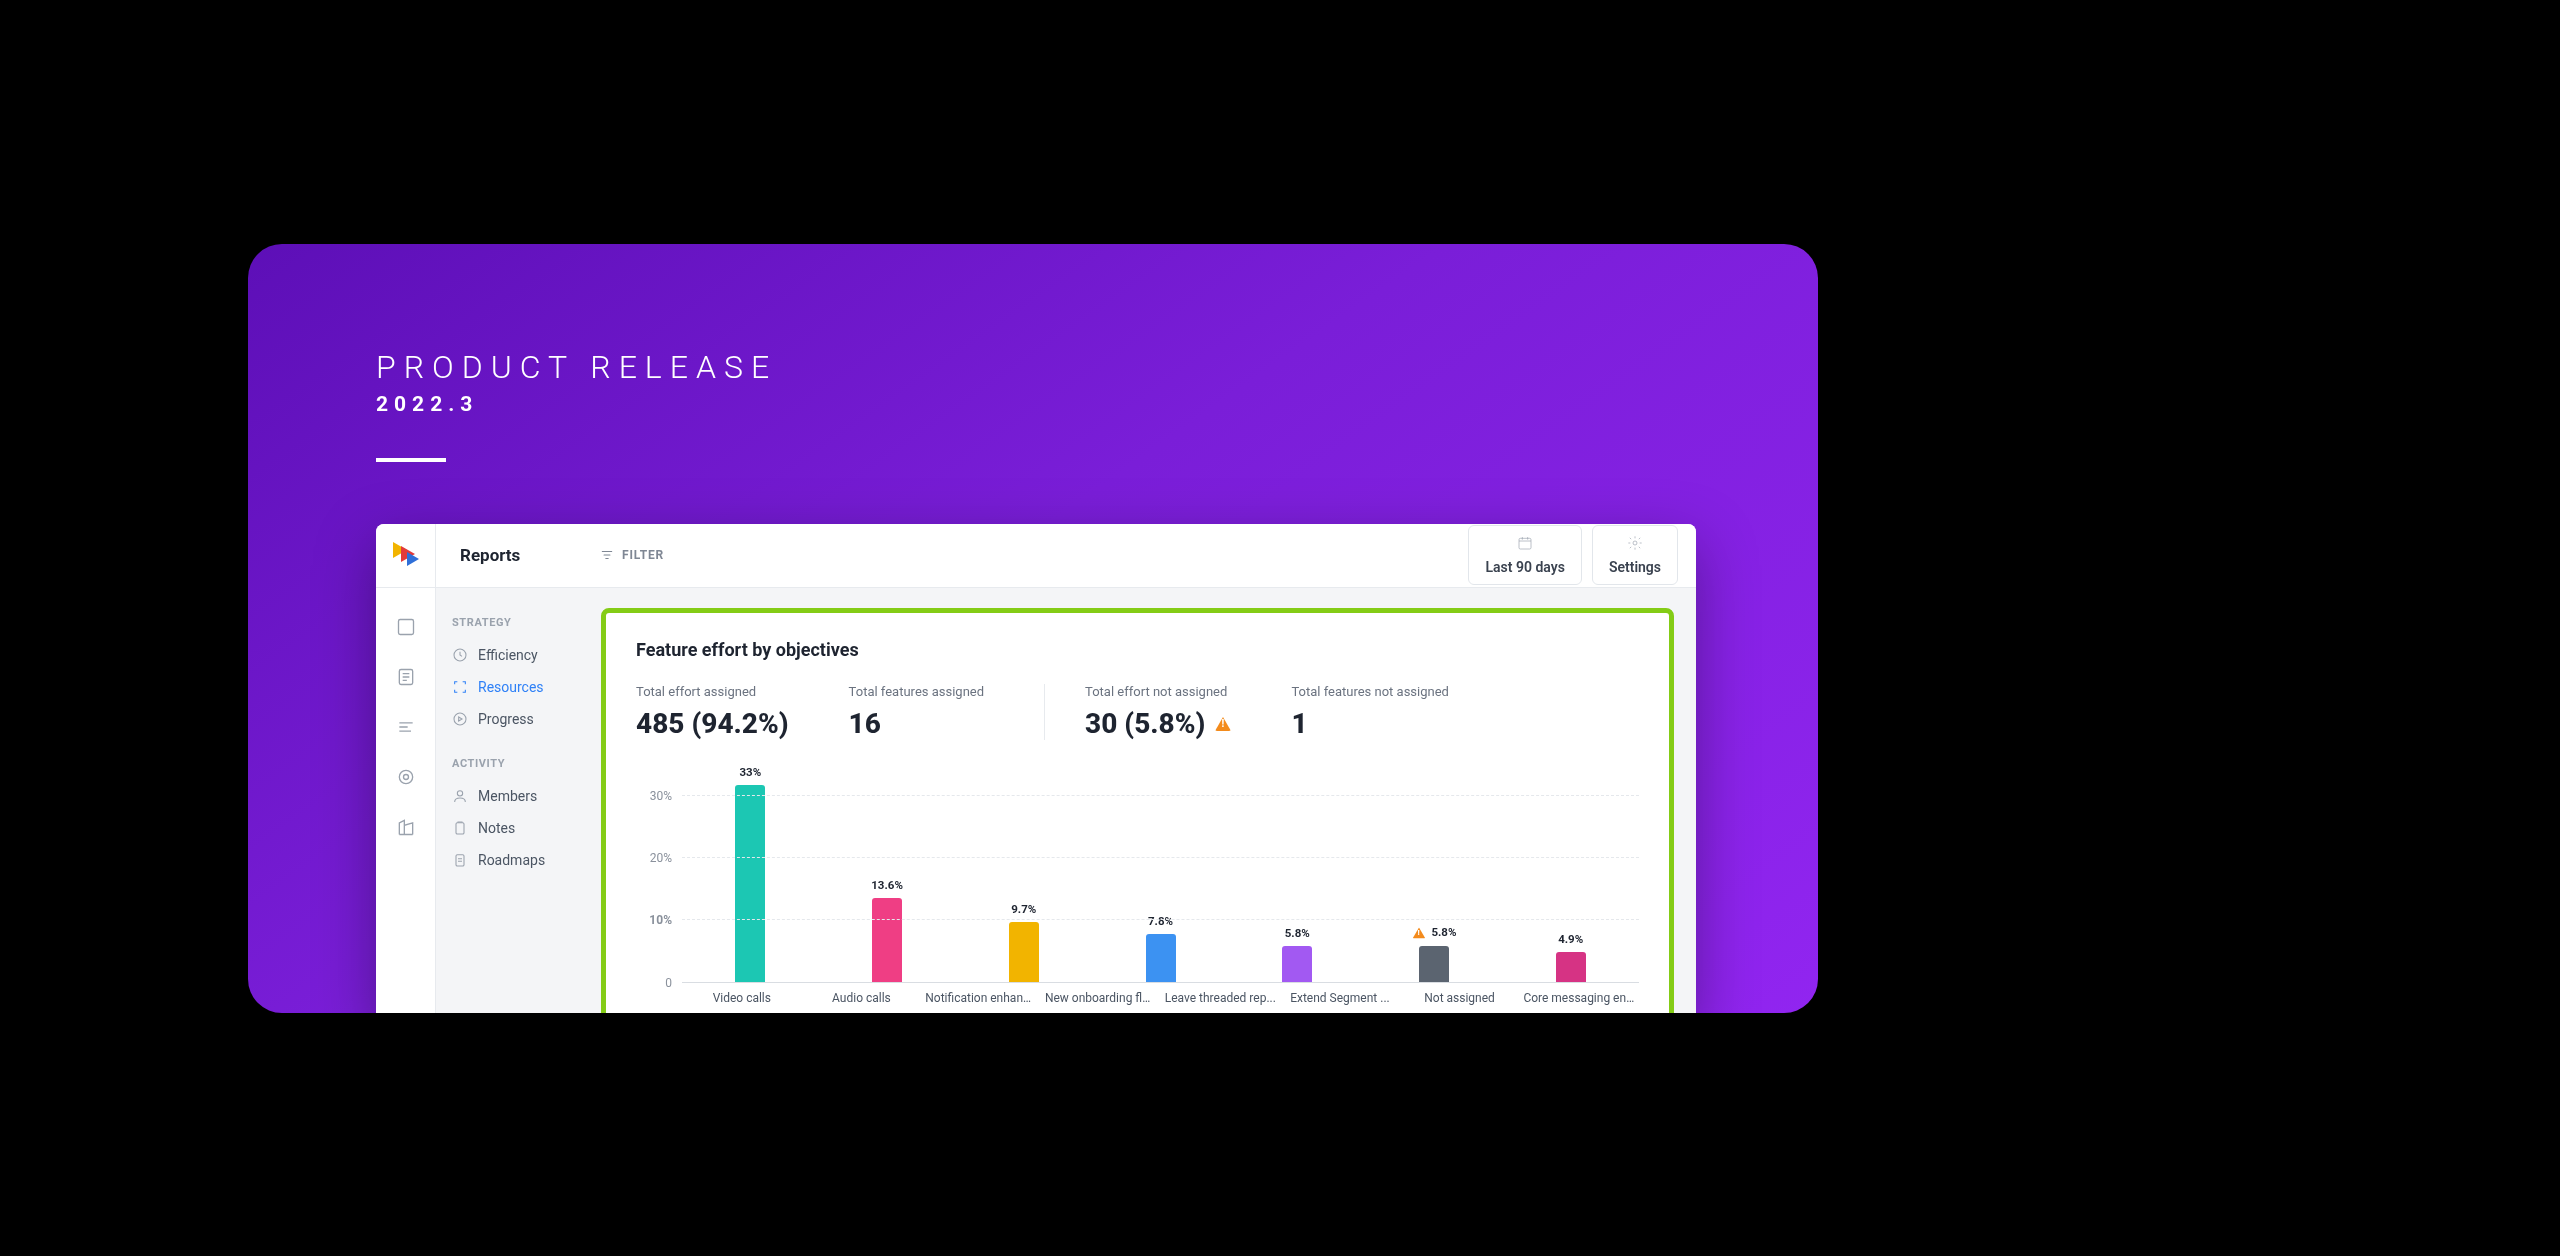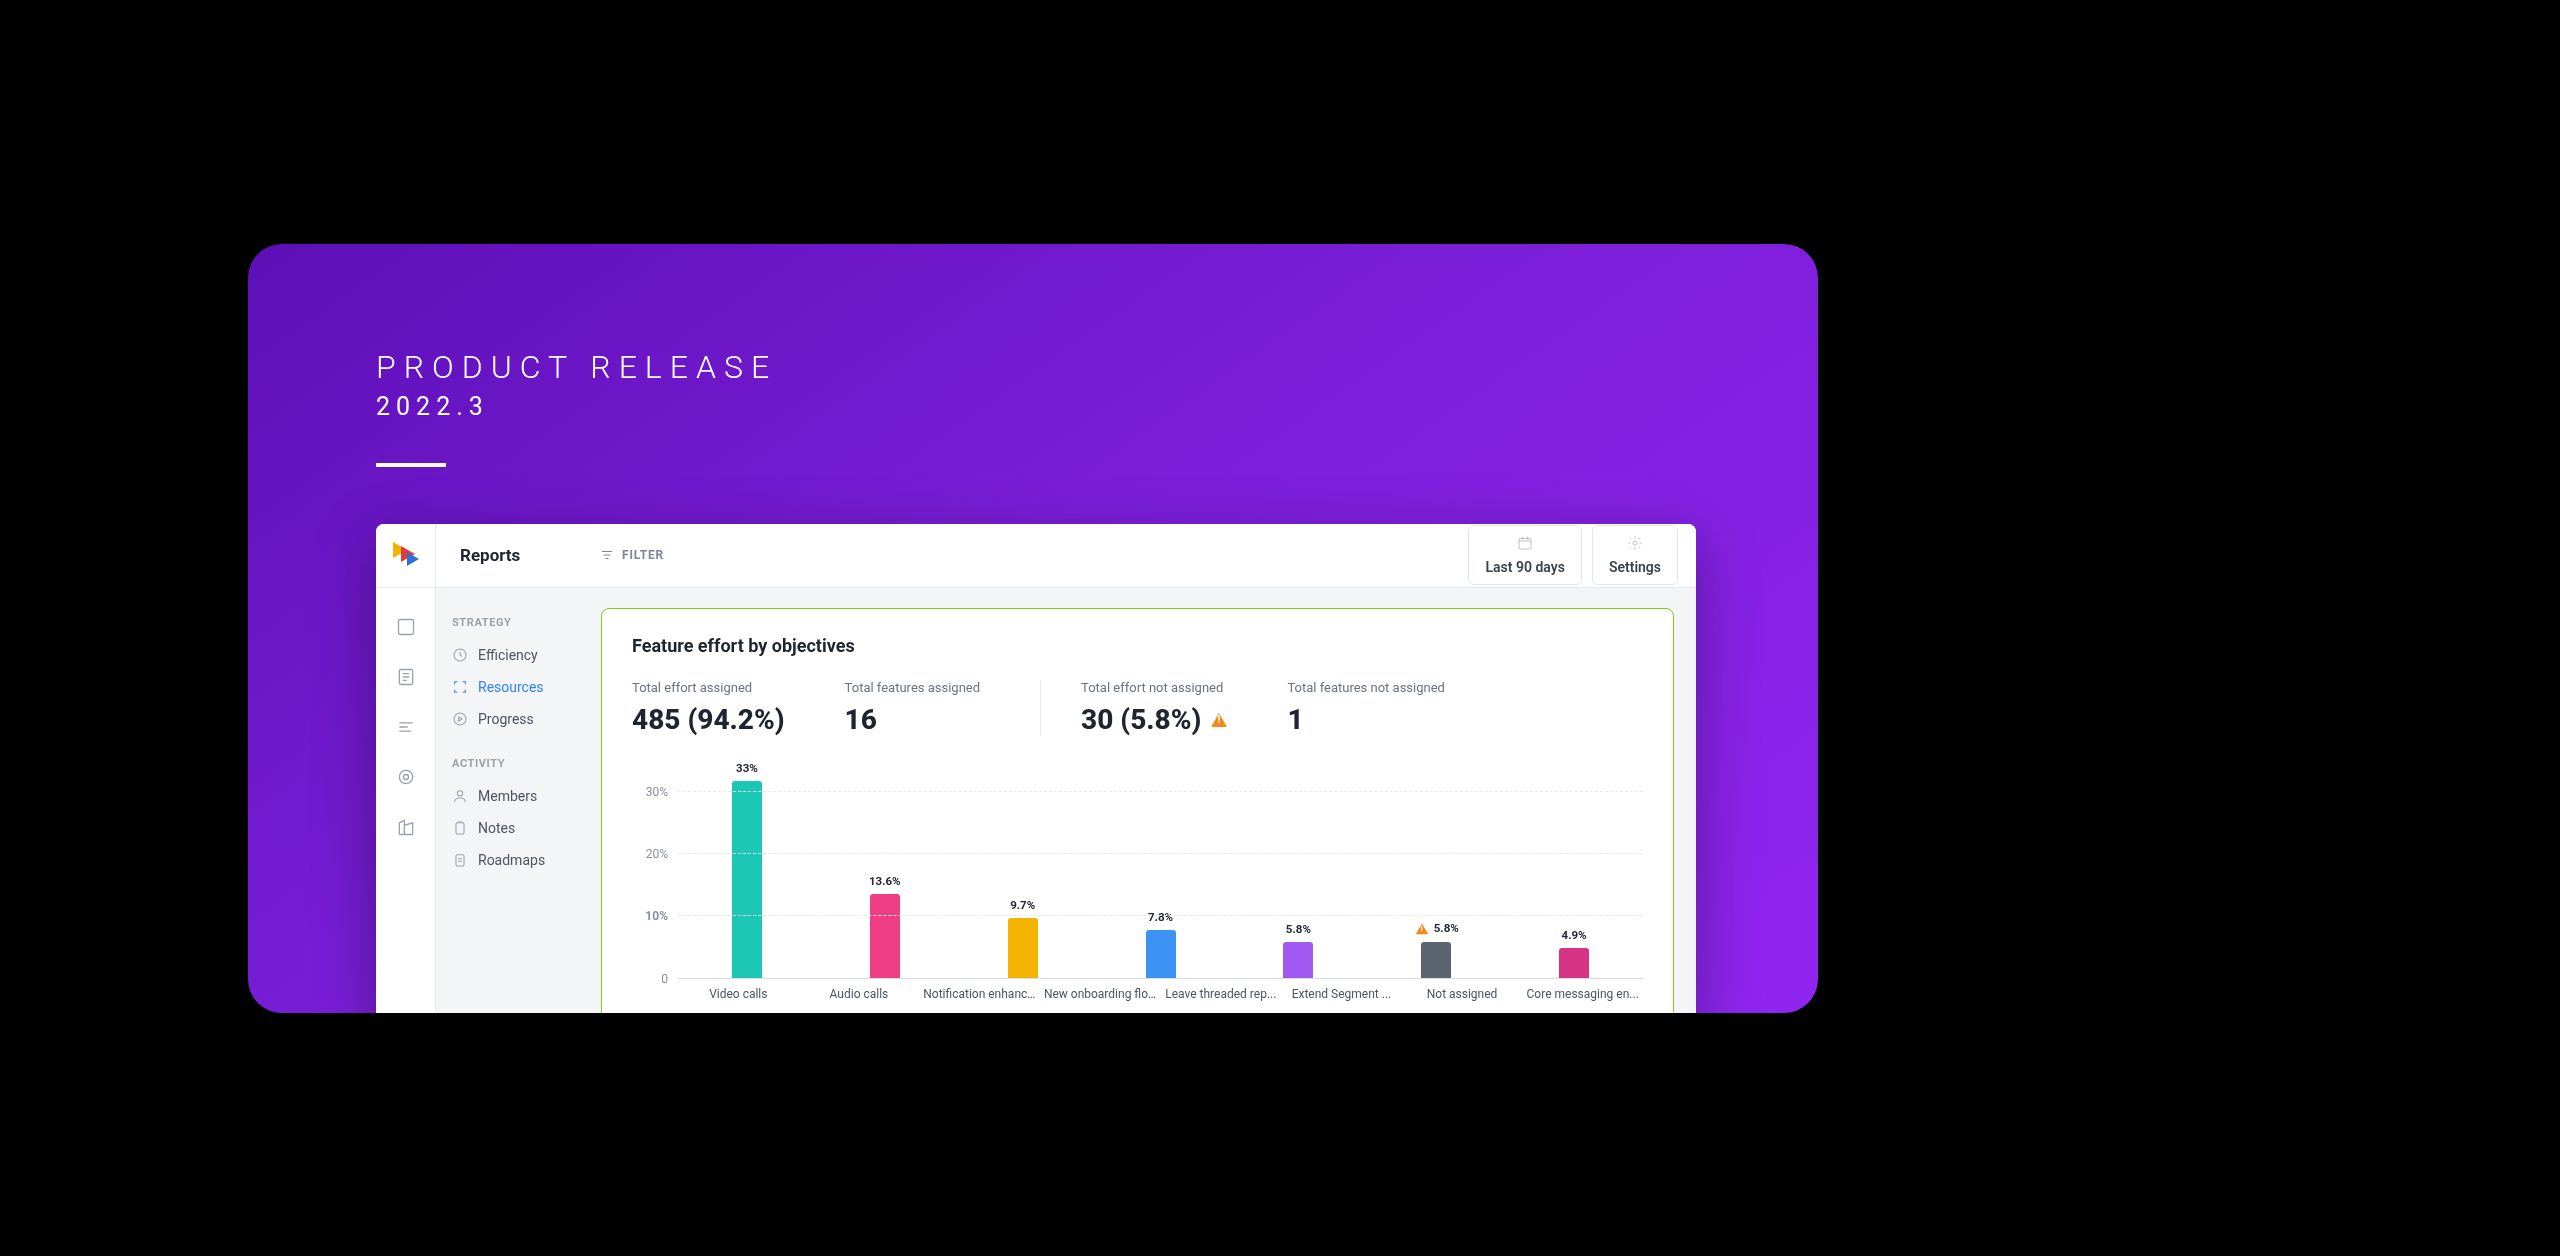--- a/index.html
+++ b/index.html
@@ -32,23 +32,23 @@
   left: 128px;
   color: #fff;
 }
 .overlay-title .line1 {
   font-size: 32px;
   letter-spacing: 8px;
   font-weight: 300;
   margin-bottom: 6px;
 }
 .overlay-title .line2 {
-  font-size: 25px;
+  font-size: 21px;
   letter-spacing: 6px;
-  font-weight: 400;
+  font-weight: 700;
 }
 .overlay-title .rule {
   width: 70px;
   height: 4px;
   background: #fff;
   margin-top: 42px;
 }
 
 
 .app {
@@ -136,21 +136,21 @@
 }
 .side-item svg { width:16px; height:16px; stroke:#9aa2ad; fill:none; stroke-width:1.6; }
 .side-item.active { color:#2f81f7; }
 .side-item.active svg { stroke:#2f81f7; }
 .side-group + .side-group { margin-top:18px; }
 
 .main {
   flex:1; padding:20px 22px 0 10px; min-width:0;
 }
 .panel {
-  background:#fff; border:1px solid #84cc16; border-radius:8px;
+  background:#fff; border:5px solid #84cc16; border-radius:8px;
   padding: 26px 30px 0 30px; height: 100%;
 }
 .panel-title { font-size:18px; font-weight:700; color:#1e2430; margin-bottom:24px; }
 .metrics { display:flex; align-items:flex-start; gap:0; margin-bottom: 25px;}
 .metric { padding-right:60px; }
 .metric .mlabel { font-size:13px; color:#6b7380; margin-bottom:8px; }
 .metric .mvalue { font-size:28px; font-weight:800; color:#1e2430; display:flex; align-items:center; gap:10px; white-space:nowrap;}
 .vsep { width:1px; height:56px; background:#e7eaee; margin: 0 40px 0 0; }
 .warn-tri {
   width:0;height:0;border-left:8px solid transparent;border-right:8px solid transparent;border-bottom:14px solid #f38b1c;

